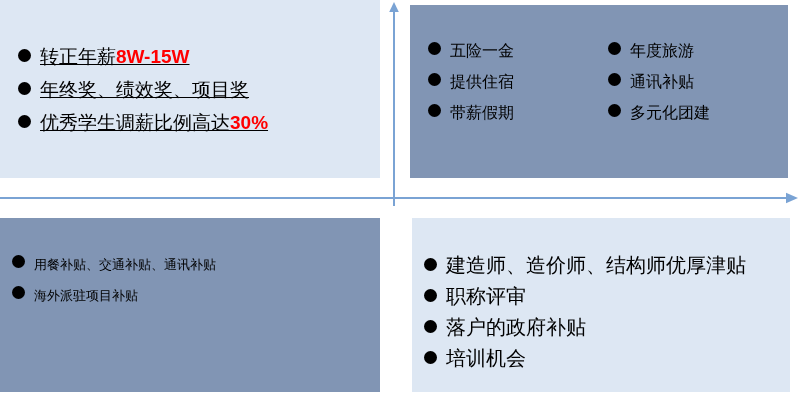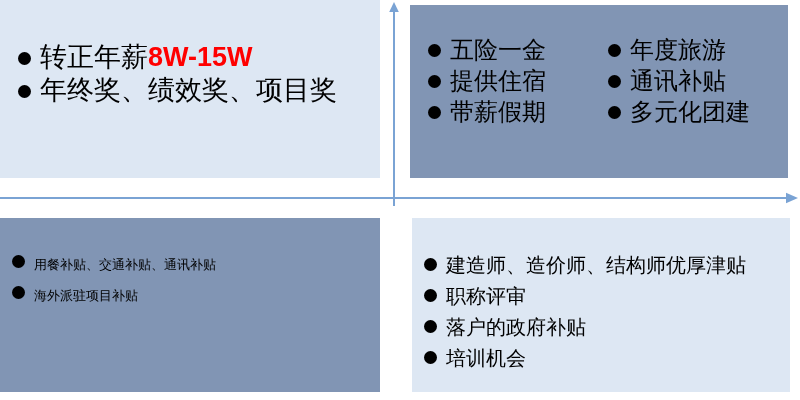--- a/index.html
+++ b/index.html
@@ -78,29 +78,29 @@
     font-weight: 400;
   }
   .bullet-text .accent {
     color: #ff0000;
     font-weight: bold;
   }
 
   
   #list-tl { left: 18px; top: 44px; }
   #list-tl .bullet-item { margin-bottom: 7px; font-size: 21px; line-height: 26px; }
-  #list-tl .bullet-text { font-size: 27px; }
+  #list-tl .bullet-text { font-size: 19px; text-decoration: underline; }
 
   
   #list-tr-left  { left: 428px; top: 38px; }
   #list-tr-right { left: 608px; top: 38px; }
   #list-tr-left .bullet-item,
   #list-tr-right .bullet-item { margin-bottom: 6px; font-size: 20px; line-height: 25px; }
   #list-tr-left .bullet-text,
-  #list-tr-right .bullet-text { font-size: 24px; font-family: Liberation Serif, serif; }
+  #list-tr-right .bullet-text { font-size: 16px; }
 
   
   #list-bl { left: 12px; top: 252px; }
   #list-bl .bullet-item { margin-bottom: 5px; font-size: 20px; line-height: 26px; }
   #list-bl .bullet-text { font-size: 13px; }
 
   
   #list-br { left: 424px; top: 252px; }
   #list-br .bullet-item { margin-bottom: 5px; font-size: 20px; line-height: 26px; }
   #list-br .bullet-text { font-size: 20px; }
@@ -131,20 +131,26 @@
       <span class="bullet-text">
         <span>转正年薪</span><span class="accent">8W-15W</span><span></span>
       </span>
     </li>
     <li class="bullet-item">
       <span class="bullet-dot"></span>
       <span class="bullet-text">
         <span>年终奖、绩效奖、项目奖</span><span class="accent"></span><span></span>
       </span>
     </li>
+    <li class="bullet-item">
+      <span class="bullet-dot"></span>
+      <span class="bullet-text">
+        <span>优秀学生调薪比例高达</span><span class="accent">30%</span><span></span>
+      </span>
+    </li>
   </ul>
 
   <ul id="list-tr-left" class="bullet-list">
     <li class="bullet-item">
       <span class="bullet-dot"></span>
       <span class="bullet-text">五险一金</span>
     </li>
     <li class="bullet-item">
       <span class="bullet-dot"></span>
       <span class="bullet-text">提供住宿</span>

